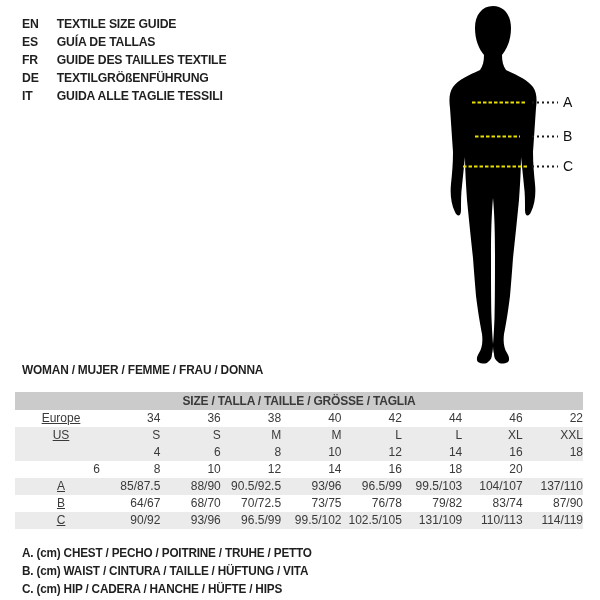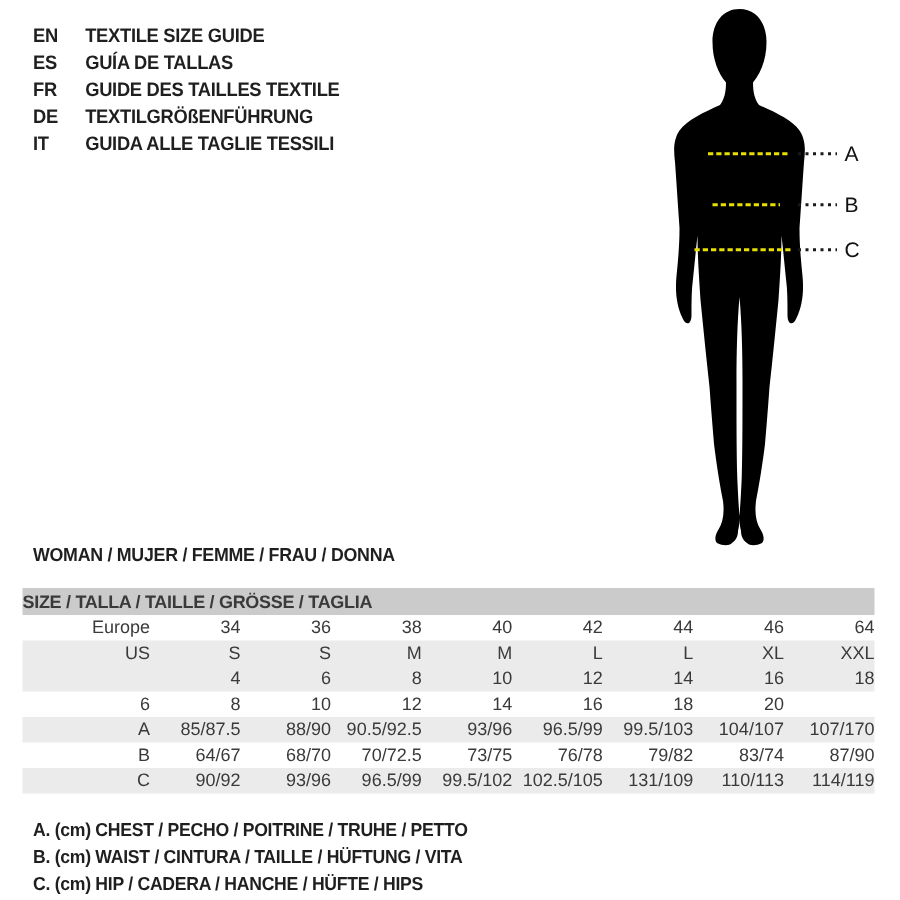--- a/index.html
+++ b/index.html
@@ -25,28 +25,28 @@
   
   .group-title{
     position:absolute;left:22px;top:363px;font-size:12.5px;font-weight:bold;
     letter-spacing:-0.2px;transform:scaleX(0.95);transform-origin:left top;white-space:nowrap;
   }
   .size-table{
     position:absolute;left:15px;top:392px;width:568px;font-size:12px;color:#333;
   }
   .table-header{
     height:18px;line-height:18px;background:#cbcbcb;font-weight:bold;color:#3a3a3a;
-    padding-left:0;letter-spacing:-0.2px;box-sizing:border-box;
+    padding-left:0;letter-spacing:-0.2px;box-sizing:border-box;text-align:center;
   }
   .table-row{
     display:grid;grid-template-columns:85px repeat(8,1fr);
     height:17px;line-height:17px;
   }
   .table-row.shaded{background:#ebebeb;}
-  .cell-label{padding-left:7px;text-align:right;color:#3a3a3a;}
+  .cell-label{padding-left:7px;text-align:center;color:#3a3a3a;text-decoration:underline;}
   .cell-value{text-align:right;color:#3a3a3a;}
   
   .measure-legend{
     position:absolute;left:22px;top:544px;
     transform:scaleX(0.94);transform-origin:left top;
   }
   .legend-line{font-size:12.5px;font-weight:bold;line-height:18px;letter-spacing:-0.2px;white-space:nowrap;}
 </style>
 </head>
 <body>
@@ -145,21 +145,21 @@
   <div id="table-body">
       <div class="table-row">
         <div class="cell-label">Europe</div>
         <div class="cell-value">34</div>
         <div class="cell-value">36</div>
         <div class="cell-value">38</div>
         <div class="cell-value">40</div>
         <div class="cell-value">42</div>
         <div class="cell-value">44</div>
         <div class="cell-value">46</div>
-        <div class="cell-value">64</div>
+        <div class="cell-value">22</div>
       </div>
       <div class="table-row shaded">
         <div class="cell-label">US</div>
         <div class="cell-value">S</div>
         <div class="cell-value">S</div>
         <div class="cell-value">M</div>
         <div class="cell-value">M</div>
         <div class="cell-value">L</div>
         <div class="cell-value">L</div>
         <div class="cell-value">XL</div>
@@ -188,21 +188,21 @@
       </div>
       <div class="table-row shaded">
         <div class="cell-label">A</div>
         <div class="cell-value">85/87.5</div>
         <div class="cell-value">88/90</div>
         <div class="cell-value">90.5/92.5</div>
         <div class="cell-value">93/96</div>
         <div class="cell-value">96.5/99</div>
         <div class="cell-value">99.5/103</div>
         <div class="cell-value">104/107</div>
-        <div class="cell-value">107/170</div>
+        <div class="cell-value">137/110</div>
       </div>
       <div class="table-row">
         <div class="cell-label">B</div>
         <div class="cell-value">64/67</div>
         <div class="cell-value">68/70</div>
         <div class="cell-value">70/72.5</div>
         <div class="cell-value">73/75</div>
         <div class="cell-value">76/78</div>
         <div class="cell-value">79/82</div>
         <div class="cell-value">83/74</div>

